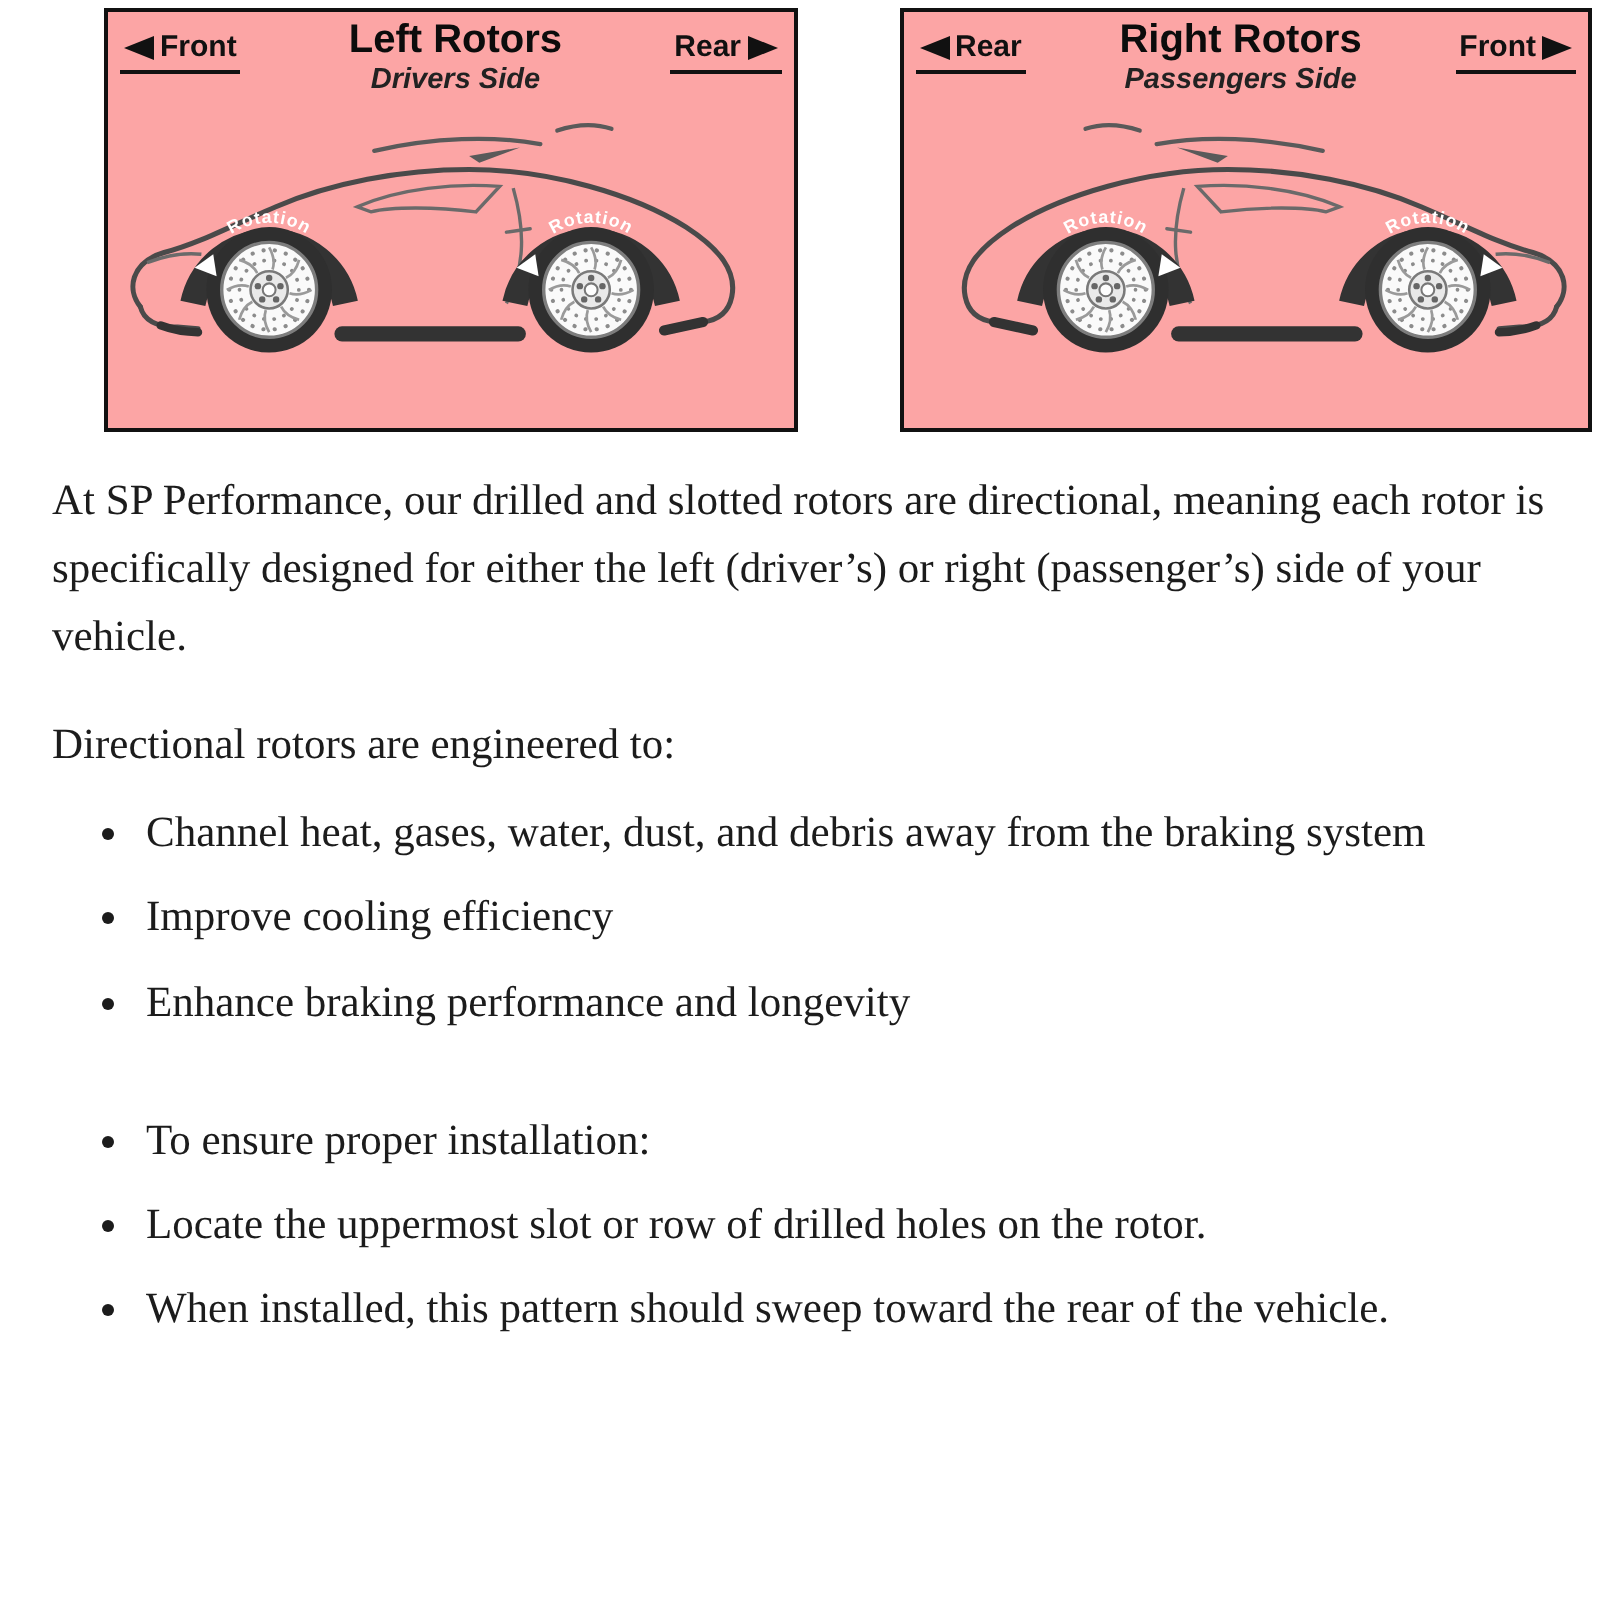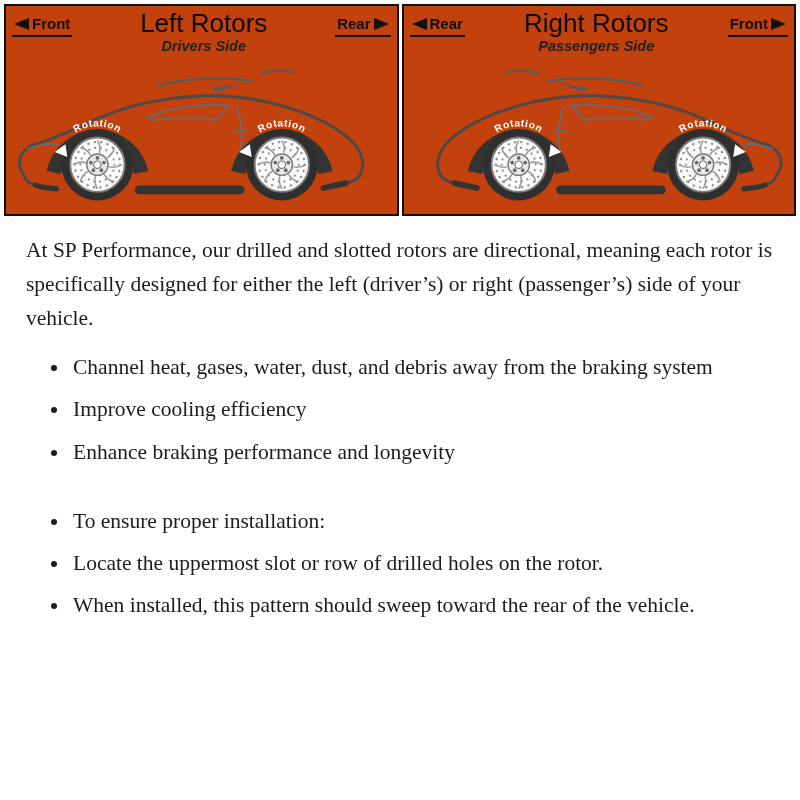--- a/index.html
+++ b/index.html
@@ -14,24 +14,25 @@
 
   
   .diagram {
     display: flex;
     gap: 3px;
     margin: 4px 4px 0 4px;
   }
   .panel {
     flex: 1;
     border: 2.5px solid #111;
-    background: #c2410c;
+    background: #fca5a5;
     height: 212px;
     padding: 4px 6px 0 6px;
     overflow: hidden;
+    margin-left: 48px;
   }
   .panel-header {
     display: grid;
     grid-template-columns: auto 1fr auto;
     align-items: flex-start;
   }
   .dir {
     display: flex;
     align-items: center;
     gap: 3px;
@@ -40,21 +41,21 @@
     font-family: "Liberation Sans", sans-serif;
     font-weight: bold;
     font-size: 15px;
     color: #111;
     margin-top: 2px;
   }
   .tri { width: 0; height: 0; display: inline-block; }
   .tri-left  { border-top: 6px solid transparent; border-bottom: 6px solid transparent; border-right: 15px solid #111; }
   .tri-right { border-top: 6px solid transparent; border-bottom: 6px solid transparent; border-left: 15px solid #111; }
   .panel-title-block { text-align: center; font-family: "Liberation Sans", sans-serif; }
-  .panel-title { font-size: 26px; font-weight: normal; color: #0c0c0c; line-height: 1.05; }
+  .panel-title { font-size: 20px; font-weight: bold; color: #0c0c0c; line-height: 1.05; }
   .panel-subtitle { font-size: 14.5px; font-weight: bold; font-style: italic; color: #222; margin-top: 1px; }
   .car-wrap { width: 100%; margin-top: 2px; }
   .car-wrap svg { width: 100%; height: auto; display: block; }
   .rot-text {
     font-family: "Liberation Sans", sans-serif;
     font-size: 10.5px;
     font-weight: bold;
     fill: #ffffff;
     letter-spacing: 0.6px;
   }
@@ -206,20 +207,21 @@
       </svg>
     </div>
   </div>
 </div>
 
 <div class="article">
 
   <p class="intro">At SP Performance, our drilled and slotted rotors are directional, meaning each rotor is specifically designed for either the left (driver’s) or right (passenger’s) side of your vehicle.</p>
 
 
+  <p class="lead">Directional rotors are engineered to:</p>
 
   <ul class="bullets">
     <li>Channel heat, gases, water, dust, and debris away from the braking system</li>
     <li>Improve cooling efficiency</li>
     <li>Enhance braking performance and longevity</li>
   </ul>
 
 
   <ul class="bullets" style="margin-top:36px;">
     <li>To ensure proper installation:</li>

